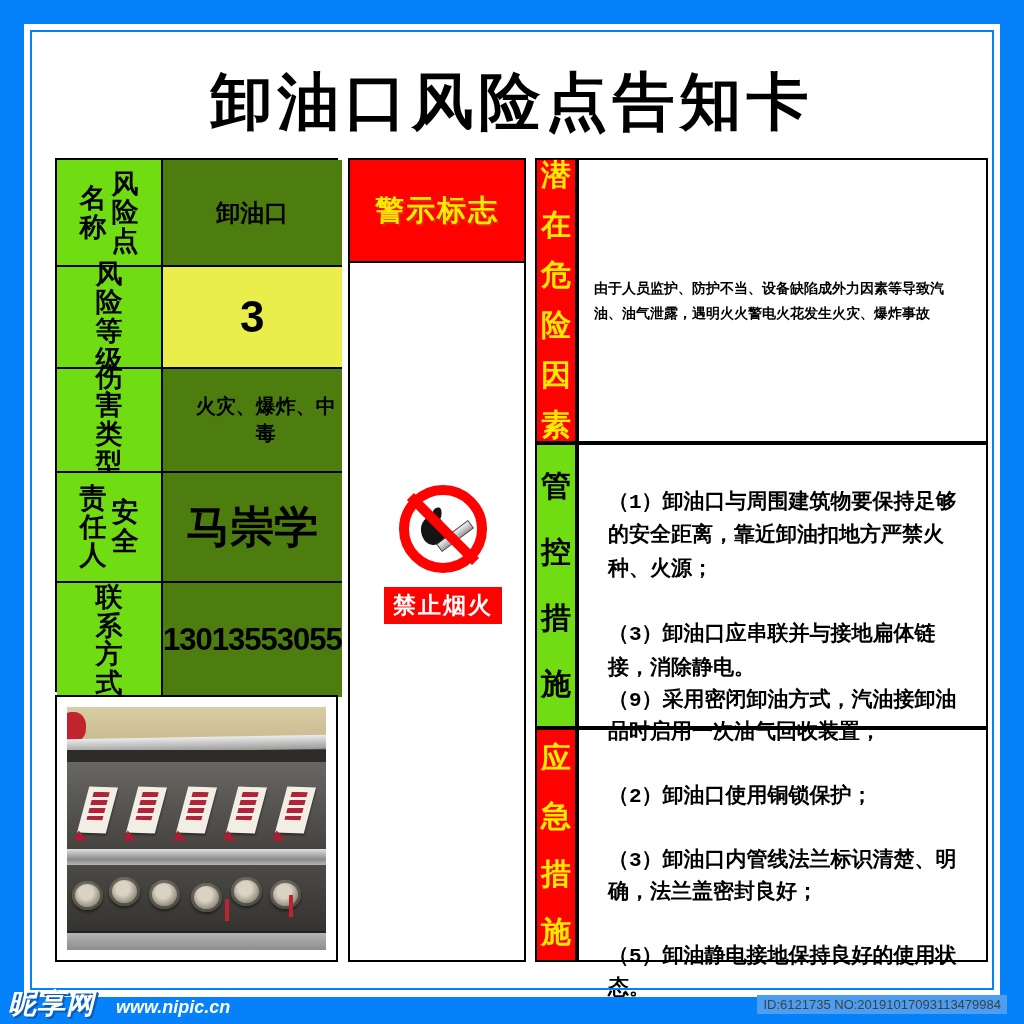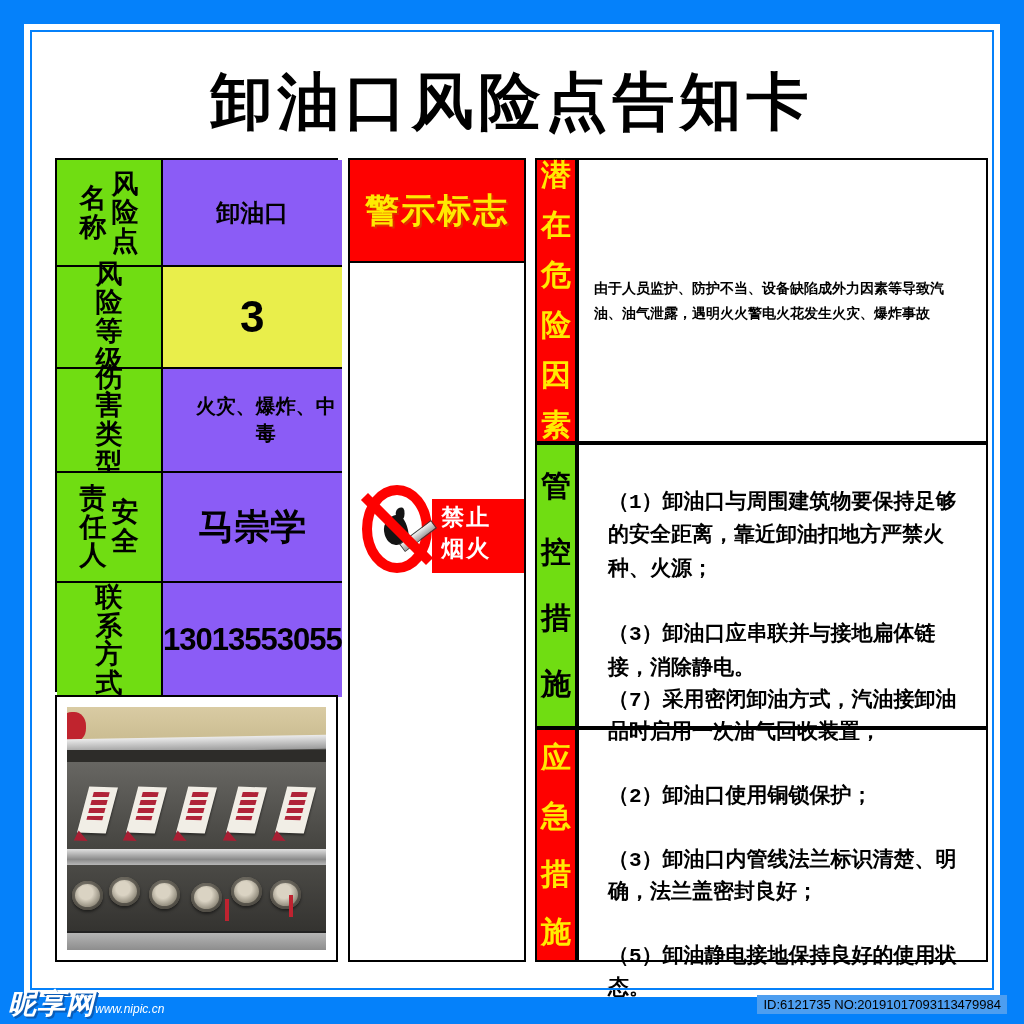--- a/index.html
+++ b/index.html
@@ -11,27 +11,27 @@
   .frame-inner{position:absolute;left:30px;top:30px;right:30px;bottom:34px;border:2px solid var(--frame_blue,#0581fa);pointer-events:none;z-index:4;}
   .title{position:absolute;left:0;right:0;top:44px;margin:16px;text-align:center;
     font-size:62px;font-weight:800;letter-spacing:5px;}
 
   
   .risk-table{position:absolute;left:55px;top:158px;width:283px;height:534px;
     border:2px solid #000;box-sizing:border-box;display:grid;
     grid-template-columns:106px 1fr;grid-template-rows:107px 102px 104px 110px auto;}
   .cell{display:flex;align-items:center;justify-content:center;box-sizing:border-box;}
   .lbl{background:var(--green,#70dd12);border-right:2px solid #000;border-bottom:2px solid #000;gap:5px;}
-  .val{border-bottom:2px solid #000;background:#8b5cf6;text-align:center;}
+  .val{border-bottom:2px solid #000;background:#4d7c0f;text-align:center;}
   .last{border-bottom:none;}
   .vchars{display:flex;flex-direction:column;align-items:center;font-weight:bold;font-size:27px;line-height:1.06;}
   .v-name{font-size:24px;font-weight:600;}
   .v-level{background:var(--level_yellow,#e9ee4b);font-size:44px;font-weight:600;}
   .v-injury{font-size:20px;font-weight:700;padding-left:27px;}
-  .v-person{font-size:36px;font-weight:700;}
+  .v-person{font-size:44px;font-weight:700;}
   .v-phone{font-size:31px;font-weight:600;letter-spacing:-1px;}
 
   
   .photo-box{position:absolute;left:55px;top:695px;width:283px;height:267px;border:2px solid #000;
     box-sizing:border-box;background:#fff;padding:10px;}
   .photo{position:relative;width:100%;height:100%;background:#4a4946;overflow:hidden;}
   .ph-sand{position:absolute;left:0;top:0;right:0;height:32px;
     background:linear-gradient(180deg,#d9cba3,#cbbd92);}
   .ph-redblob{position:absolute;left:-7px;top:5px;width:26px;height:30px;background:#c0242e;border-radius:45%;}
   .ph-ledge{position:absolute;left:0;top:30px;right:0;height:14px;
@@ -52,25 +52,25 @@
   .ph-port{position:absolute;width:31px;height:29px;border-radius:50%;
     background:radial-gradient(circle at 45% 40%,#dad3c3 0 28%,#938d7e 60%,#55514a 100%);
     box-shadow:inset 0 0 0 3px rgba(40,38,34,.55),0 2px 3px rgba(0,0,0,.5);}
   .ph-handle{position:absolute;width:4px;height:22px;background:#bf2330;}
   .ph-bottom{position:absolute;left:0;top:224px;right:0;bottom:0;border-top:2px solid #222;
     background:linear-gradient(180deg,#b5b5b5,#8d8d8d);}
 
   
   .warn-header{position:absolute;left:348px;top:158px;width:178px;height:105px;background:var(--red,#fe0100);
     border:2px solid #000;box-sizing:border-box;display:flex;align-items:center;justify-content:center;}
-  .warn-header span{color:var(--label_yellow,#ffea00);font-size:34px;font-weight:800;letter-spacing:2px;
+  .warn-header span{color:var(--label_yellow,#ffea00);font-size:29px;font-weight:800;letter-spacing:2px;
     text-shadow:2px 2px 0 rgba(195,85,0,.55);}
   .warn-body{position:absolute;left:348px;top:263px;width:178px;height:699px;background:#fff;
     border:2px solid #000;border-top:none;box-sizing:border-box;}
-  .sign-wrap{position:absolute;left:0;right:0;top:222px;display:flex;flex-direction:row;margin-left:12px;}
+  .sign-wrap{position:absolute;left:0;right:0;top:222px;display:flex;flex-direction:column;align-items:center;margin-left:12px;}
   .sign-circle{position:relative;width:88px;height:88px;border:10px solid var(--red,#fe0100);
     border-radius:50%;background:#fff;box-sizing:border-box;}
   .sign-flame{position:absolute;left:12px;top:20px;width:24px;height:30px;background:#141414;
     border-radius:62% 38% 55% 45%/50% 68% 32% 50%;transform:rotate(-8deg);}
   .sign-flame:before{content:"";position:absolute;left:14px;top:-7px;width:9px;height:12px;background:#141414;
     border-radius:60% 40% 50% 50%/45% 70% 30% 55%;transform:rotate(18deg);}
   .sign-match{position:absolute;left:26px;top:36px;width:38px;height:8px;
     background:linear-gradient(180deg,#f2f2f2,#9e9e9e);border:1px solid #3a3a3a;transform:rotate(-37deg);}
   .sign-slash{position:absolute;left:50%;top:50%;width:92px;height:10px;background:var(--red,#fe0100);
     transform:translate(-50%,-50%) rotate(45deg);}
@@ -91,26 +91,26 @@
   .content{position:absolute;left:577px;width:411px;border:2px solid #000;box-sizing:border-box;background:#fff;
     display:flex;flex-direction:column;justify-content:center;font-weight:600;}
   .content-hazard{top:158px;height:285px;padding:0 15px;font-size:14px;line-height:1.72;}
   .content-hazard p{margin:0;}
   .content-control{top:443px;height:285px;padding:0 13px;font-size:21px;line-height:1.6;}
   .content-emergency{top:728px;height:234px;padding:0 13px;font-size:21px;line-height:1.52;}
   .item{margin:16px;font-family:Liberation Mono, monospace;}
 
   
   .footer{position:absolute;left:0;right:0;top:997px;height:27px;background:var(--frame_blue,#0581fa);z-index:6;}
-  .footer-logo{position:absolute;left:8px;top:-12px;display:flex;align-items:baseline;gap:0;color:#fff;}
+  .footer-logo{position:absolute;left:8px;top:-12px;display:flex;align-items:baseline;gap:21px;color:#fff;}
   .logo-cn{font-size:28px;font-weight:800;font-style:italic;letter-spacing:1px;
     text-shadow:1px 1px 0 #0a5cb8,2px 2px 0 #0a5cb8;}
-  .logo-url{font-size:12px;font-weight:400;font-style:italic;text-align:right;}
+  .logo-url{font-size:18px;font-weight:700;font-style:italic;text-align:right;}
   .footer-badge{position:absolute;right:17px;top:-2px;background:var(--badge_blue,#4d9ef0);
-    color:#000000;font-size:13px;padding:2px 6px;white-space:nowrap;}
+    color:#404040;font-size:13px;padding:2px 6px;white-space:nowrap;}
 </style>
 </head>
 <body>
 
 <div class="poster">
   <div class="frame-outer"></div>
   <div class="frame-inner"></div>
 
   <h1 class="title">卸油口风险点告知卡</h1>
 
@@ -258,21 +258,21 @@
 
   <div class="strip strip-emergency">
     <span class="strip-chars">
         <span>应</span>
         <span>急</span>
         <span>措</span>
         <span>施</span>
       </span>
   </div>
   <div class="content content-emergency">
-    <div class="item">（7）采用密闭卸油方式，汽油接卸油品时启用一次油气回收装置；</div>
+    <div class="item">（9）采用密闭卸油方式，汽油接卸油品时启用一次油气回收装置；</div>
     <div class="item">（2）卸油口使用铜锁保护；</div>
     <div class="item">（3）卸油口内管线法兰标识清楚、明确，法兰盖密封良好；</div>
     <div class="item">（5）卸油静电接地保持良好的使用状态。</div>
   </div>
 
   <div class="footer">
     <div class="footer-logo">
       <span class="logo-cn">昵享网</span>
       <span class="logo-url">www.nipic.cn</span>
     </div>

